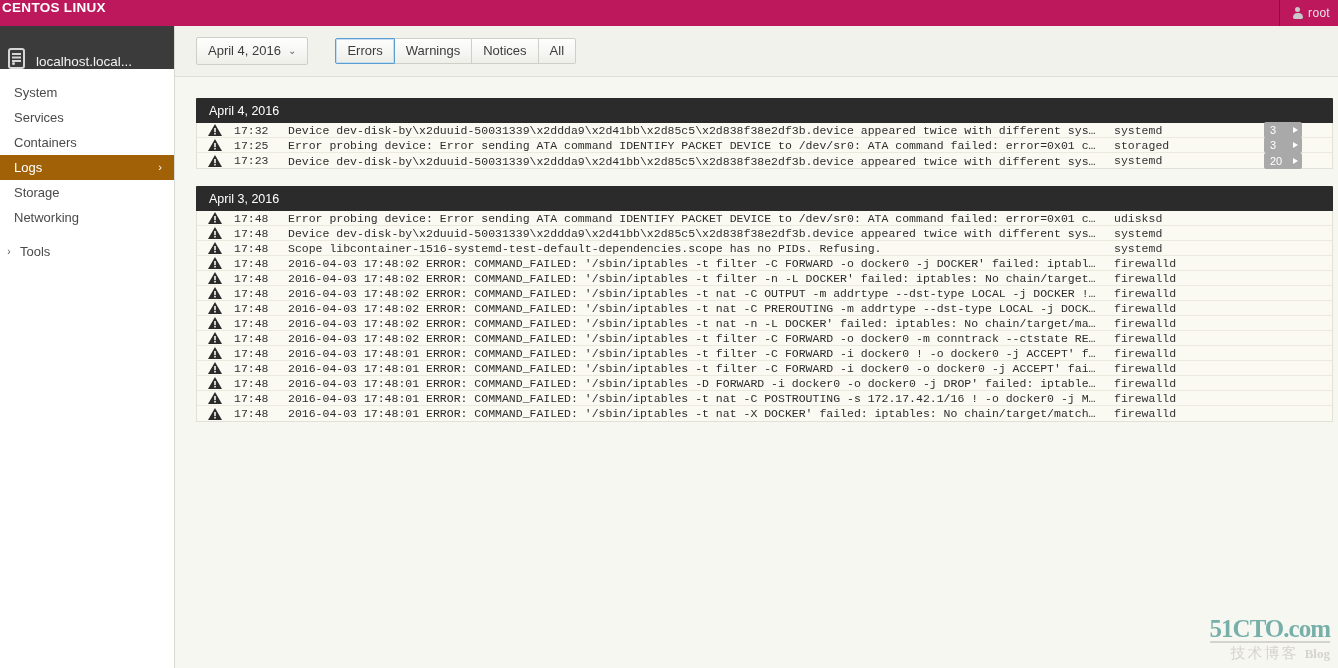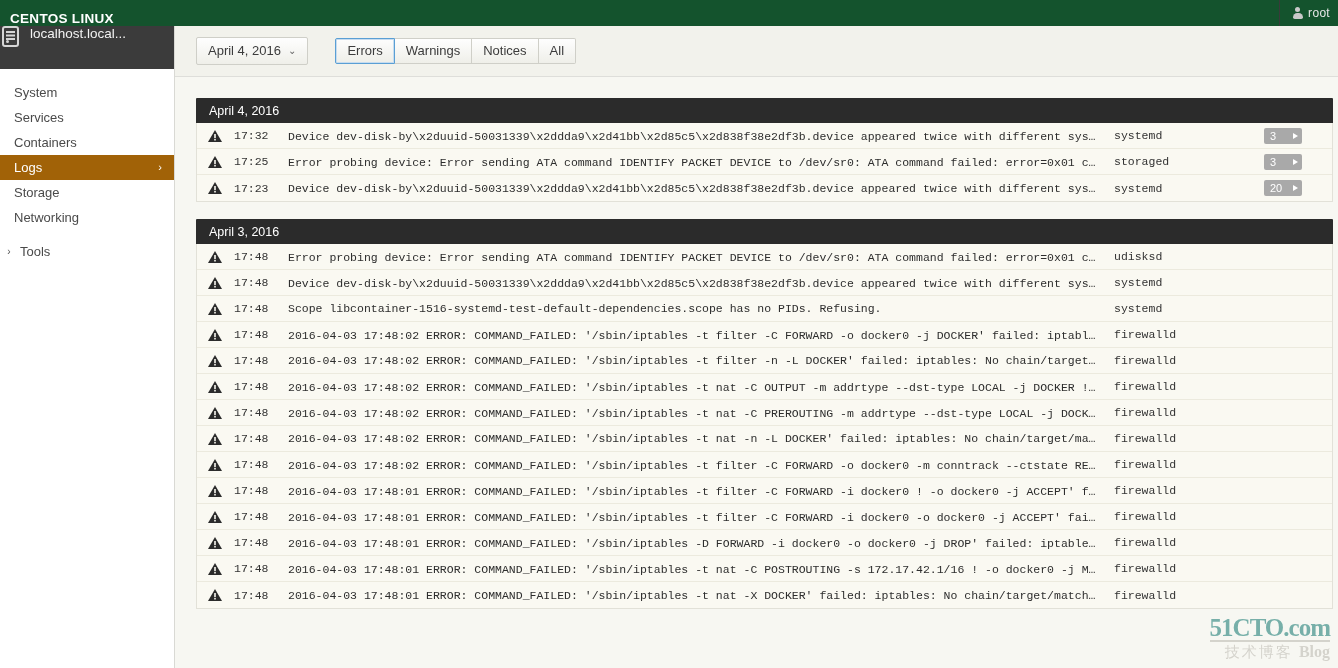--- a/index.html
+++ b/index.html
@@ -7,26 +7,26 @@
     margin: 0; padding: 0;
     width: 1338px; height: 668px;
     overflow: hidden;
     background: #f5f5f0;
     font-family: "Liberation Sans", sans-serif;
   }
 
   
   #topbar {
     height: 26px;
-    background: #14532d;
+    background: #be185d;
     color: #ffffff;
     display: flex;
-    align-items: flex-end;
+    align-items: flex-start;
     justify-content: space-between;
-    padding: 0 0 0 10px;
+    padding: 0 0 0 2px;
     font-size: 13px;
     letter-spacing: .3px;
   }
   #topbar .brand { font-weight: bold; font-size: 13.5px; }
   #topbar .user-area {
     display: flex; align-items: center; gap: 5px;
     height: 26px; padding: 0 8px 0 12px;
     border-left: 1px solid #3a3a3a;
     font-size: 12px; color: #e8e8e8;
   }
@@ -47,22 +47,22 @@
   #sidebar {
     width: 175px;
     flex: 0 0 175px;
     background: #ffffff;
     border-right: 1px solid #d9d9d4;
     display: flex; flex-direction: column;
   }
   #host-header {
     height: 43px;
     background: #3b3b3b;
-    display: flex; align-items: flex-start;
-    padding: 0 2px;
+    display: flex; align-items: flex-end;
+    padding: 0 8px;
     gap: 11px;
     color: #fff;
   }
   .server-icon {
     width: 17px; height: 21px;
     border: 2px solid #d6d6d6;
     border-radius: 3px;
     position: relative;
     flex: 0 0 auto;
   }
@@ -165,21 +165,21 @@
     height: 25px;
     display: flex; align-items: center;
     padding-left: 13px;
     border-radius: 1px 1px 0 0;
   }
   .day-block { margin-bottom: 17px; }
   .log-rows { background: #faf9f2; border: 1px solid #e2e1d8; border-top: none; }
   .log-row {
     display: flex;
     align-items: center;
-    height: 26px;
+    height: 15px;
     border-bottom: 1px solid #eceade;
     padding: 0 0 0 11px;
     font-family: "Liberation Mono", monospace;
     font-size: 11.5px;
     color: #2d2d2d;
     white-space: nowrap;
     cursor: pointer;
   }
   .log-row:last-child { border-bottom: none; }
 
@@ -255,21 +255,21 @@
   #wm-bottom {
     font-size: 15px;
     color: #b9b6ae;
     letter-spacing: 2px;
     margin-top: 2px;
     line-height: 1;
   }
   #wm-bottom .blog {
     font-family: "Liberation Serif", serif;
     font-weight: bold;
-    font-size: 16px;
+    font-size: 13px;
     letter-spacing: 0;
   }
   body { position: relative; }
 </style>
 </head>
 <body>
 
 <div id="topbar">
   <div class="brand">CENTOS LINUX</div>
   <div class="user-area">

